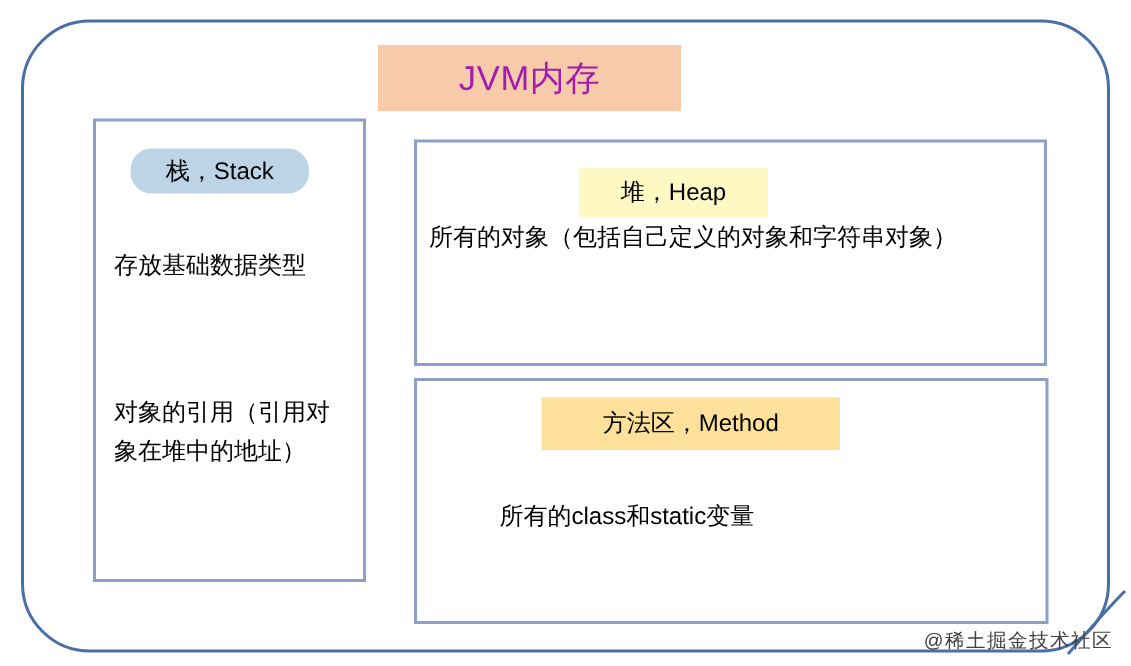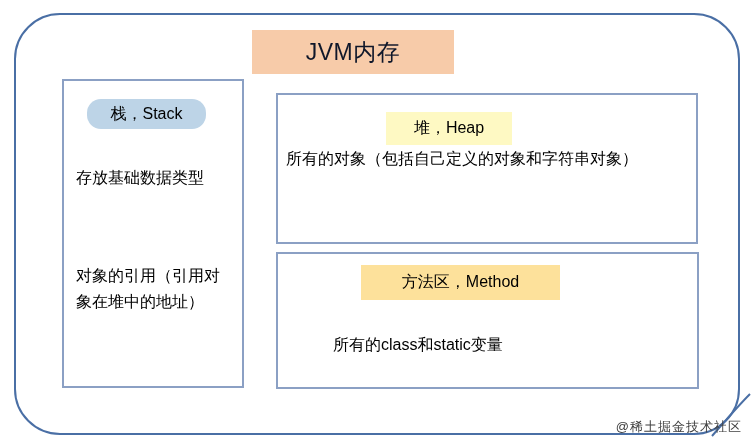--- a/index.html
+++ b/index.html
@@ -36,21 +36,21 @@
     top: 30px;
     width: 202px;
     height: 44px;
     background: #f7cba9;
     display: flex;
     align-items: center;
     justify-content: center;
     font-size: 23px;
     font-weight: 400;
     letter-spacing: 0.5px;
-    color: #0f172a;
+    color: #a21caf;
     white-space: nowrap;
   }
 
   
   .panel {
     position: absolute;
     box-sizing: border-box;
     border: 2px solid #8ba0c4;
     background: #ffffff;
   }
@@ -66,21 +66,21 @@
     left: 276px;
     top: 93px;
     width: 422px;
     height: 151px;
   }
 
   .panel-method {
     left: 276px;
     top: 252px;
     width: 423px;
-    height: 137px;
+    height: 164px;
   }
 
   
   .label-chip {
     position: absolute;
     display: flex;
     align-items: center;
     justify-content: center;
     font-size: 16px;
     white-space: nowrap;

